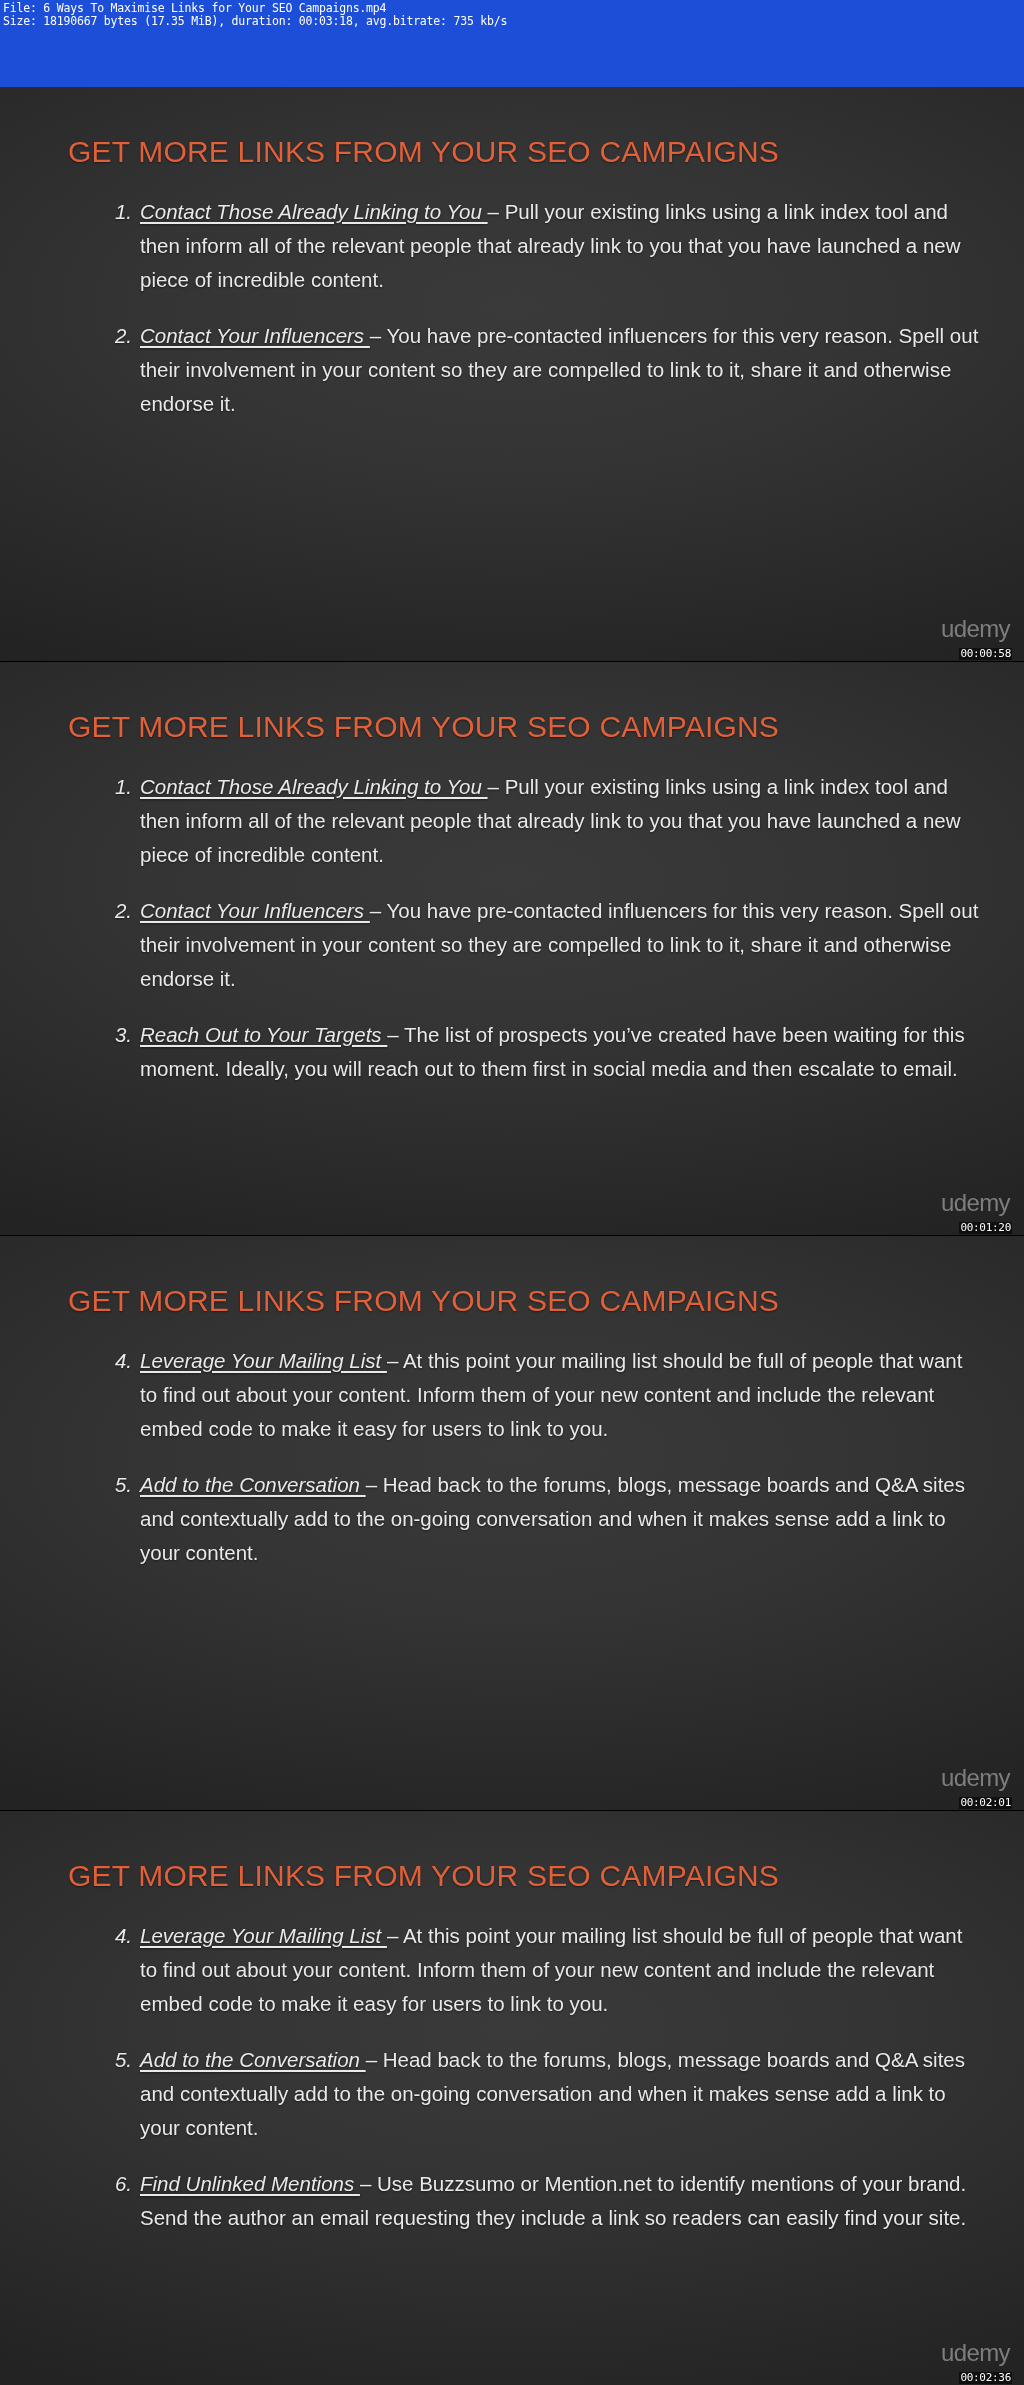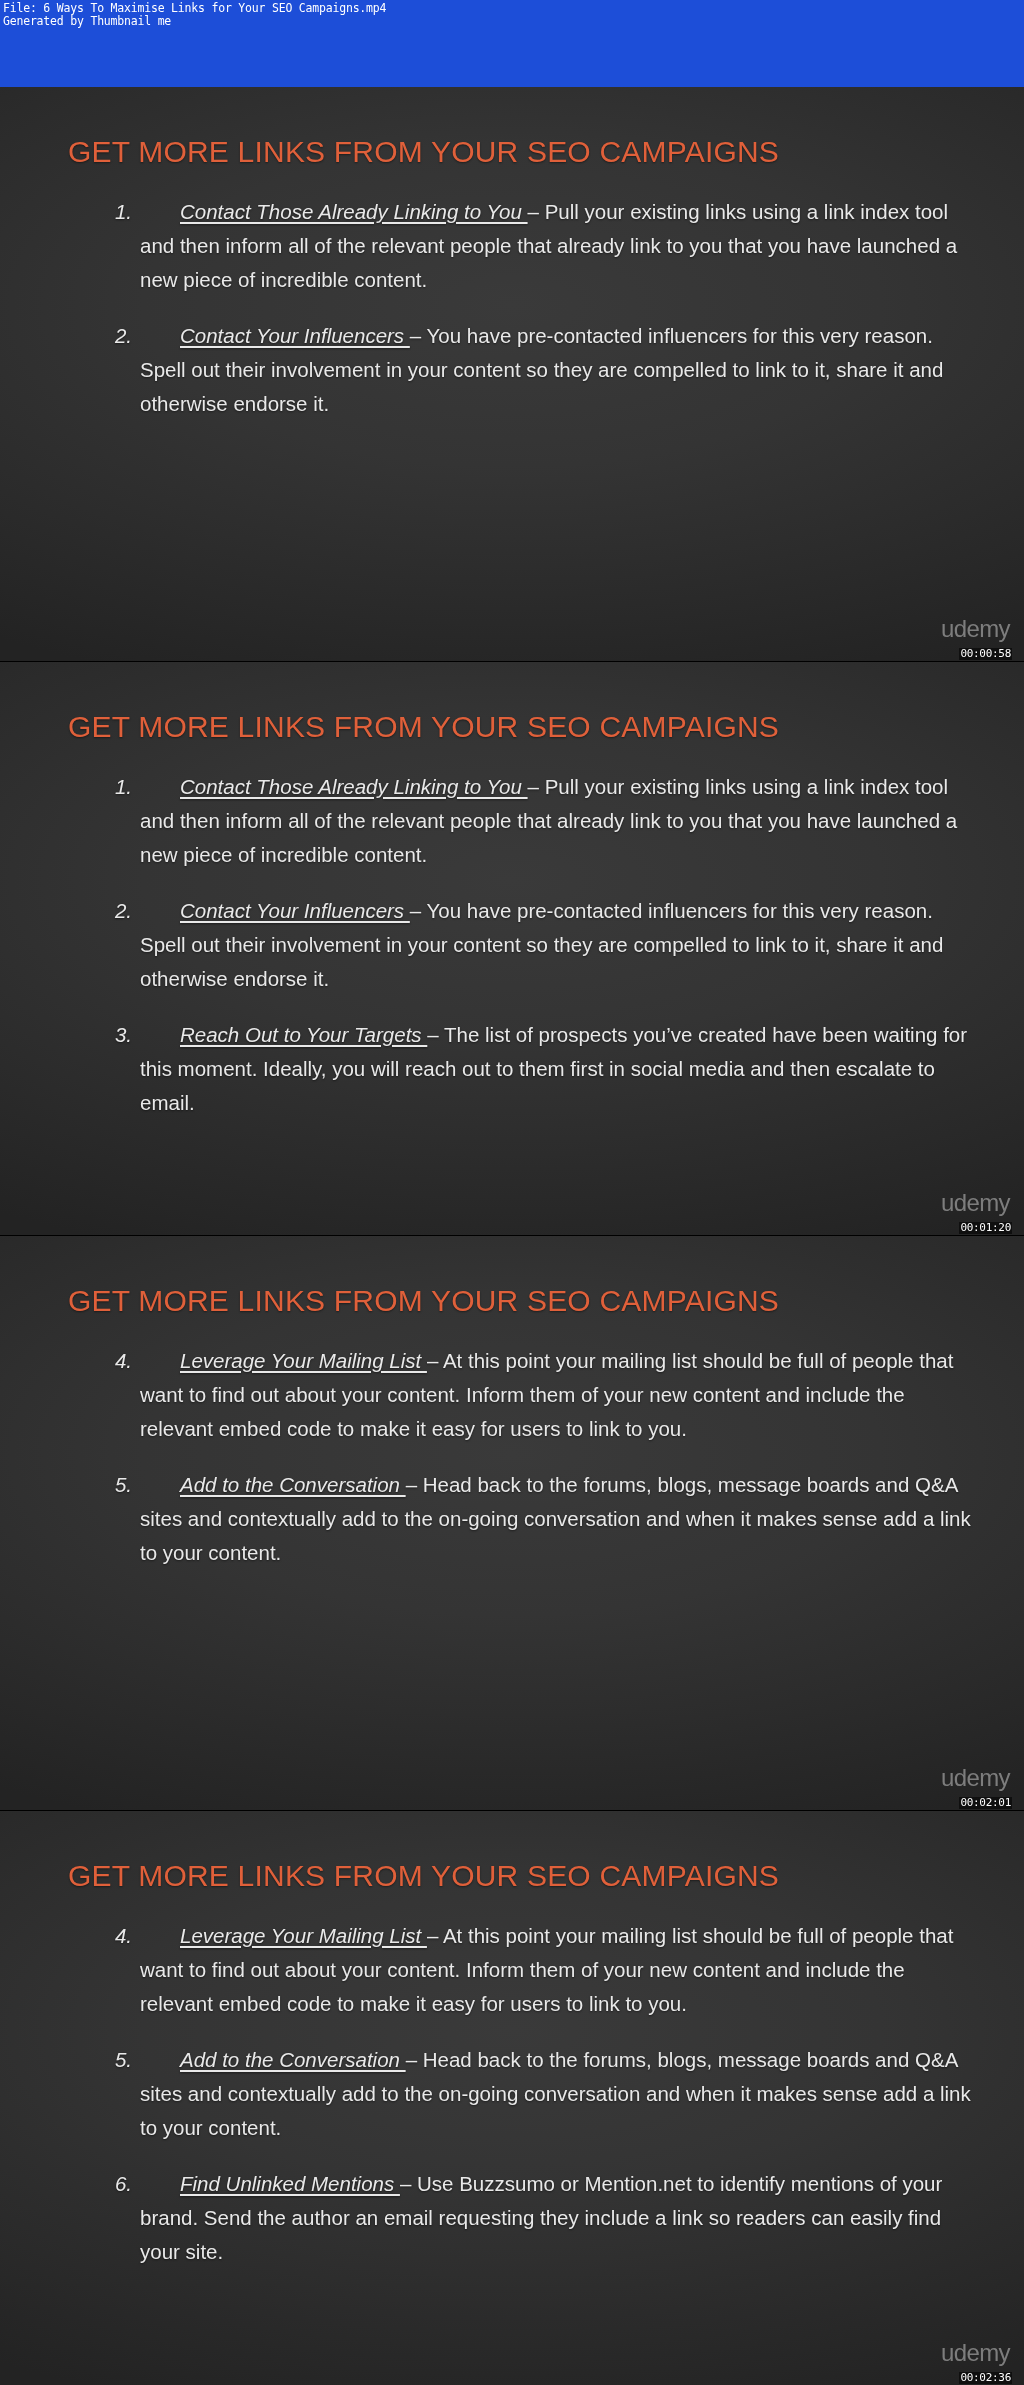--- a/index.html
+++ b/index.html
@@ -84,21 +84,20 @@
     top:0;
     width:32px;
     text-align:right;
     font-style:italic;
     color:#e9e9e9;
   }
   .lead {
     font-style:italic;
     text-decoration:underline;
     text-underline-offset:3px;
-    margin-left:40px;
   }
 
   
   .watermark {
     position:absolute;
     right:14px;
     bottom:18px;
     color:#8d8d8d;
     font-size:24px;
     font-weight:400;
@@ -117,21 +116,21 @@
     line-height:12px;
     letter-spacing:-0.3px;
     padding:0 1px;
   }
 </style>
 </head>
 <body>
 
 <div id="meta-header">
     <span class="meta-line">File: 6 Ways To Maximise Links for Your SEO Campaigns.mp4</span>
-    <span class="meta-line">Generated by Thumbnail me</span>
+    <span class="meta-line">Size: 18190667 bytes (17.35 MiB), duration: 00:03:18, avg.bitrate: 735 kb/s</span>
   </div>
 
 <div id="slides">
     <div class="slide">
       <div class="slide-inner">
         <div class="slide-title">GET MORE LINKS FROM YOUR SEO CAMPAIGNS</div>
         <ol class="points">
           <li><span class="num">1.</span><span class="lead">Contact Those Already Linking to You </span><span class="body">– Pull your existing links using a link index tool and then inform all of the relevant people that already link to you that you have launched a new piece of incredible content.</span></li>
           <li><span class="num">2.</span><span class="lead">Contact Your Influencers </span><span class="body">– You have pre-contacted influencers for this very reason. Spell out their involvement in your content so they are compelled to link to it, share it and otherwise endorse it.</span></li>
         </ol>

